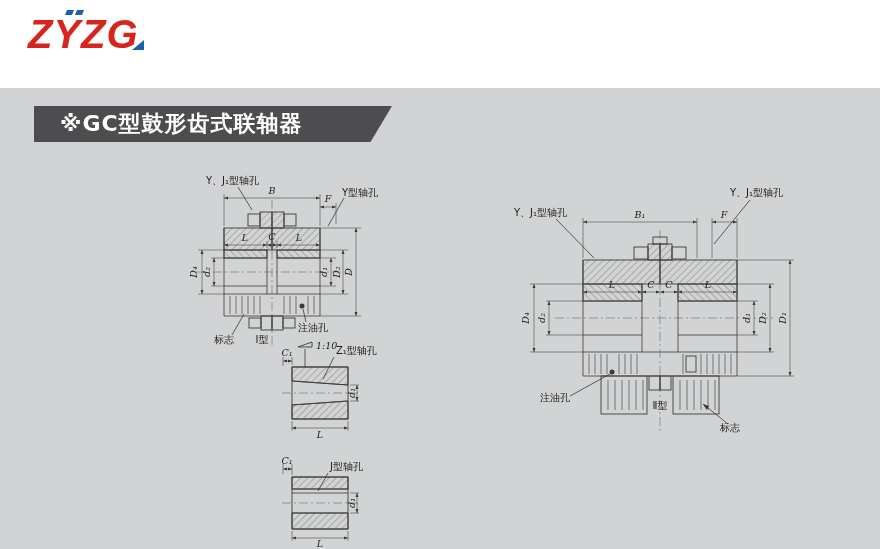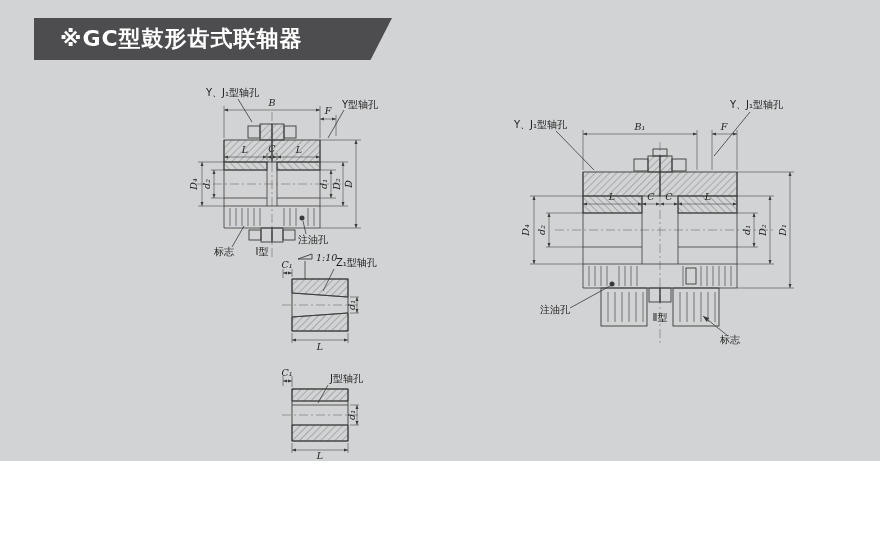--- a/index.html
+++ b/index.html
@@ -10,21 +10,21 @@
   .logo { position:absolute; left:28px; top:12px; width:150px; height:56px; }
   .logo-main { font-family:"Liberation Sans",sans-serif; font-style:italic; font-weight:bold;
                font-size:40px; color:#d7251d; letter-spacing:1px; }
   .accent { position:absolute; }
   .accent-y1 { left:38px; top:-2px; width:7px; height:5px; background:#1a5fb0; transform:skewX(-22deg); }
   .accent-y2 { left:48px; top:-2px; width:7px; height:5px; background:#1a5fb0; transform:skewX(-22deg); }
   .accent-g  { left:104px; top:28px; width:12px; height:10px; background:#1a5fb0;
                clip-path:polygon(0 100%,100% 0,100% 100%); }
 
   .content { position:relative; height:461px; background:#d2d3d4; }
-  .banner { position:absolute; left:34px; top:18px; width:358px; height:42px; background:#4d4d4f;
+  .banner { position:absolute; left:34px; top:18px; width:358px; height:36px; background:#4d4d4f;
             clip-path:polygon(0 0,100% 0,94% 100%,0 100%);
             display:flex; align-items:center; padding-left:26px; z-index:2; }
   .banner-title { color:#ffffff; font-size:22px; font-weight:bold; letter-spacing:1px;
                   font-family:"DejaVu Sans","Liberation Sans",sans-serif; }
 
   .figures { position:absolute; left:0; top:0; width:880px; height:461px; z-index:1; }
 
   .sec  { fill:url(#h1); stroke:#3a3a3a; stroke-width:0.9; }
   .sec2 { fill:url(#h2); stroke:#3a3a3a; stroke-width:0.9; }
   .ol   { fill:none; stroke:#3a3a3a; stroke-width:0.9; }
@@ -36,20 +36,28 @@
   .dt   { font:italic 9.5px "DejaVu Serif","Liberation Serif",serif; fill:#1d1d1d; }
   .ck   { font:10px "DejaVu Sans","Liberation Sans",sans-serif; fill:#1d1d1d; }
   .mid  { text-anchor:middle; }
   .dot  { fill:#3a3a3a; }
 </style>
 </head>
 <body>
 
 <div class="page">
 
+  <header class="header">
+    <div class="logo">
+      <span class="logo-main">ZYZG</span>
+      <span class="accent accent-y1"></span>
+      <span class="accent accent-y2"></span>
+      <span class="accent accent-g"></span>
+    </div>
+  </header>
 
   <main class="content">
 
     <div class="banner">
       <h1 class="banner-title">※GC型鼓形齿式联轴器</h1>
     </div>
 
     <svg class="figures" viewBox="0 88 880 461" xmlns="http://www.w3.org/2000/svg">
       <defs>
         <pattern id="h1" width="5" height="5" patternUnits="userSpaceOnUse" patternTransform="rotate(45)">

